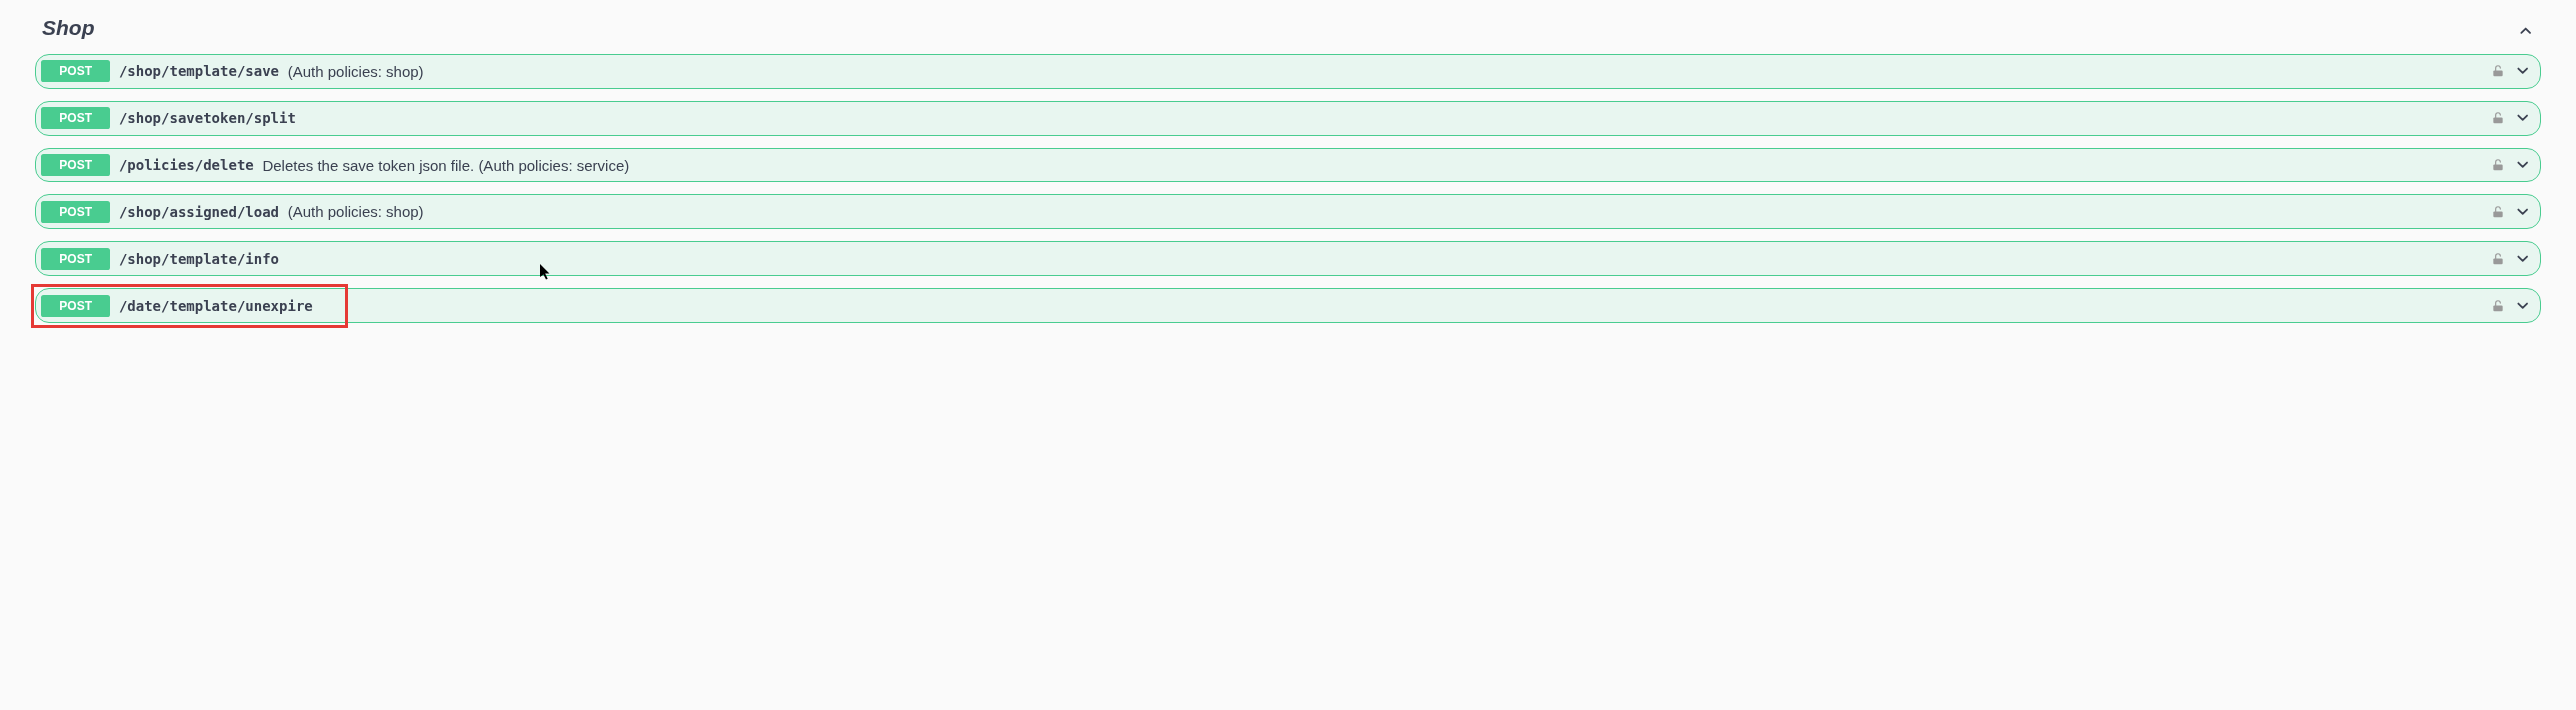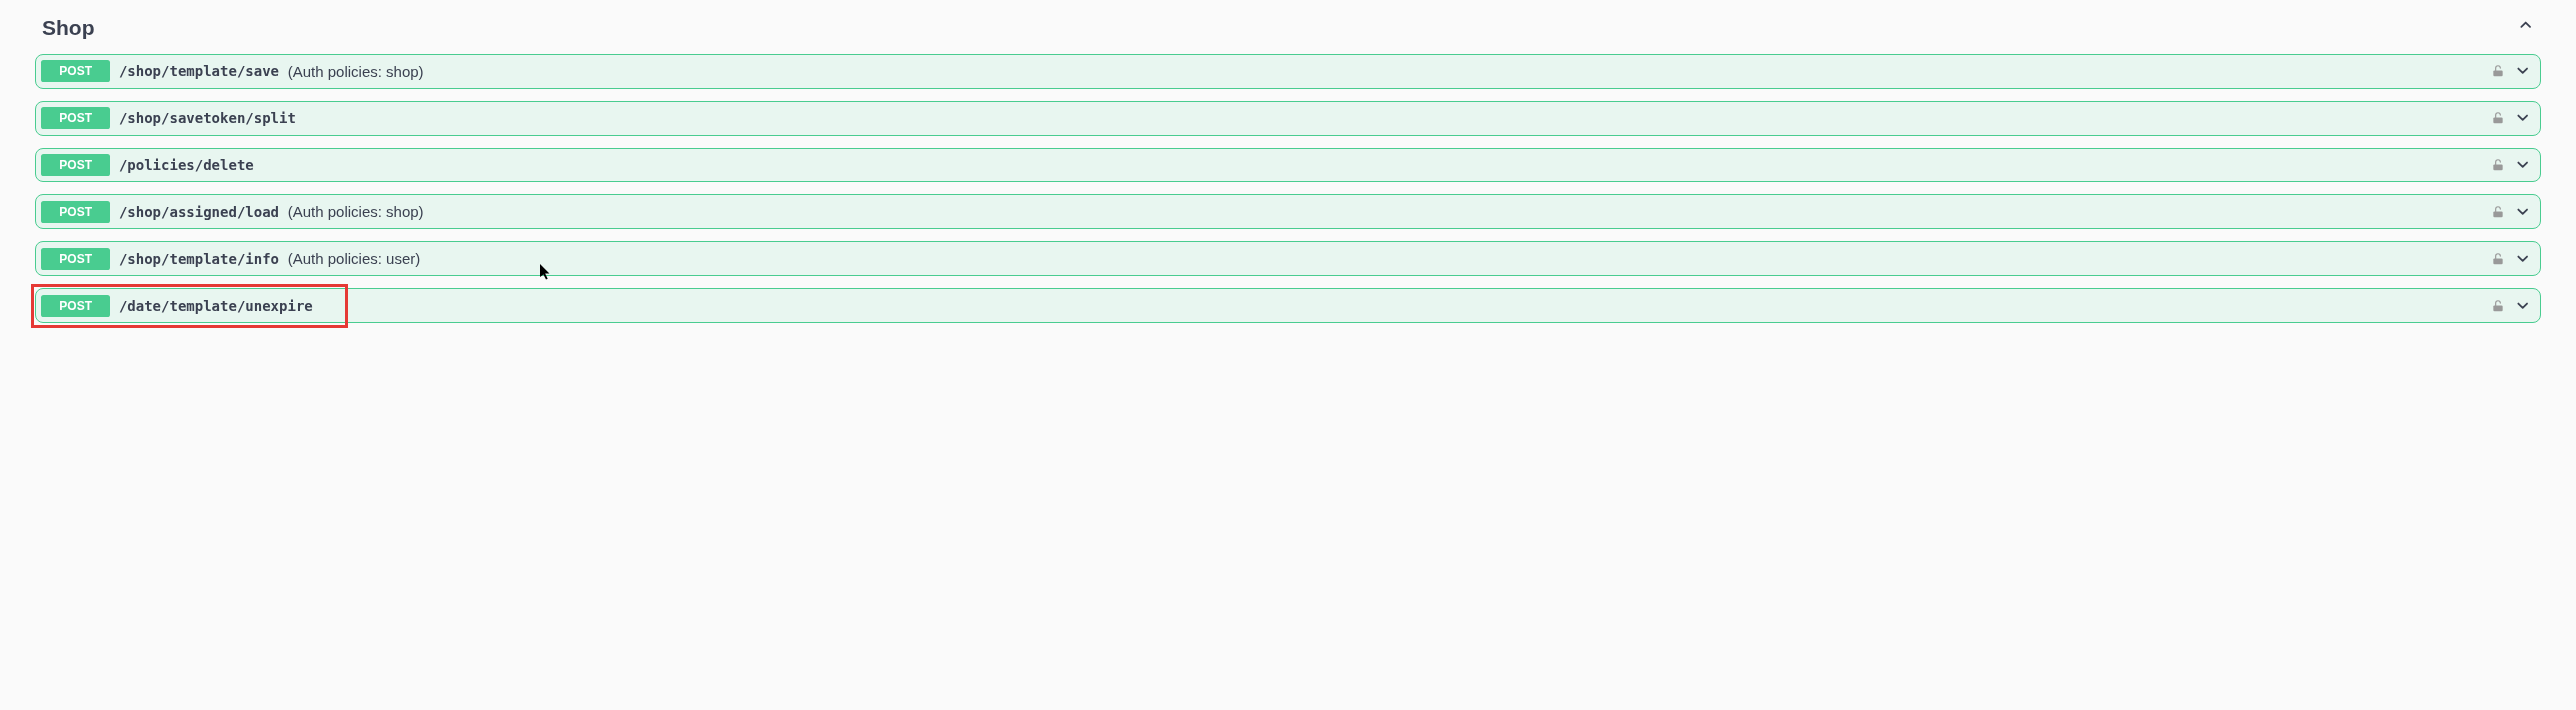--- a/index.html
+++ b/index.html
@@ -8,42 +8,43 @@
     padding: 0;
   }
   body {
     font-family: -apple-system, BlinkMacSystemFont, "Segoe UI", sans-serif;
     background: #fafafa;
     padding: 10.4px 35px;
   }
   .section-header {
     display: flex;
     justify-content: space-between;
-    align-items: flex-start;
+    align-items: flex-end;
     padding: 5.2px 7px 14px 7px;
     cursor: pointer;
+    font-style: italic;
   }
   .section-title {
     font-size: 21px;
     font-weight: 700;
     color: #3b4151;
   }
   .section-chevron-up {
     display: flex;
     align-items: center;
   }
   .endpoints {
     display: flex;
     flex-direction: column;
     gap: 12px;
   }
   .endpoint {
     border: 0.9px solid #49cc90;
     background: #e8f6f0;
-    border-radius: 8px;
+    border-radius: 14px;
     display: flex;
     align-items: center;
     padding: 5.2px 8.7px 5.2px 5.2px;
     min-height: 31px;
   }
   .endpoint.highlighted {
     position: relative;
   }
   .highlight-left {
     position: absolute;
@@ -141,20 +142,21 @@
         <span class="chevron-down-icon">
           <svg width="17.4" height="17.4" viewBox="0 0 24 24" fill="none" stroke="#3b4151" stroke-width="2.5" stroke-linecap="round" stroke-linejoin="round">
             <polyline points="6 9 12 15 18 9"></polyline>
           </svg>
         </span>
       </span>
     </div>
     <div class="endpoint">
       <span class="method-badge">POST</span>
       <span class="endpoint-path">/policies/delete</span>
+      <span class="endpoint-desc">Deletes the save token json file. (Auth policies: service)</span>
       <span class="endpoint-right">
         <span class="lock-icon">
           <svg width="14" height="14" viewBox="0 0 24 24" fill="none" stroke="#999" stroke-width="2" stroke-linecap="round" stroke-linejoin="round">
             <rect x="4" y="11" width="16" height="10" rx="2" ry="2" fill="#999" stroke="none"></rect>
             <path d="M8 11 V7 a4 4 0 0 1 8 0" fill="none"></path>
           </svg>
         </span>
         <span class="chevron-down-icon">
           <svg width="17.4" height="17.4" viewBox="0 0 24 24" fill="none" stroke="#3b4151" stroke-width="2.5" stroke-linecap="round" stroke-linejoin="round">
             <polyline points="6 9 12 15 18 9"></polyline>
@@ -176,21 +178,20 @@
         <span class="chevron-down-icon">
           <svg width="17.4" height="17.4" viewBox="0 0 24 24" fill="none" stroke="#3b4151" stroke-width="2.5" stroke-linecap="round" stroke-linejoin="round">
             <polyline points="6 9 12 15 18 9"></polyline>
           </svg>
         </span>
       </span>
     </div>
     <div class="endpoint">
       <span class="method-badge">POST</span>
       <span class="endpoint-path">/shop/template/info</span>
-      <span class="endpoint-desc">(Auth policies: user)</span>
       <span class="endpoint-right">
         <span class="lock-icon">
           <svg width="14" height="14" viewBox="0 0 24 24" fill="none" stroke="#999" stroke-width="2" stroke-linecap="round" stroke-linejoin="round">
             <rect x="4" y="11" width="16" height="10" rx="2" ry="2" fill="#999" stroke="none"></rect>
             <path d="M8 11 V7 a4 4 0 0 1 8 0" fill="none"></path>
           </svg>
         </span>
         <span class="chevron-down-icon">
           <svg width="17.4" height="17.4" viewBox="0 0 24 24" fill="none" stroke="#3b4151" stroke-width="2.5" stroke-linecap="round" stroke-linejoin="round">
             <polyline points="6 9 12 15 18 9"></polyline>

